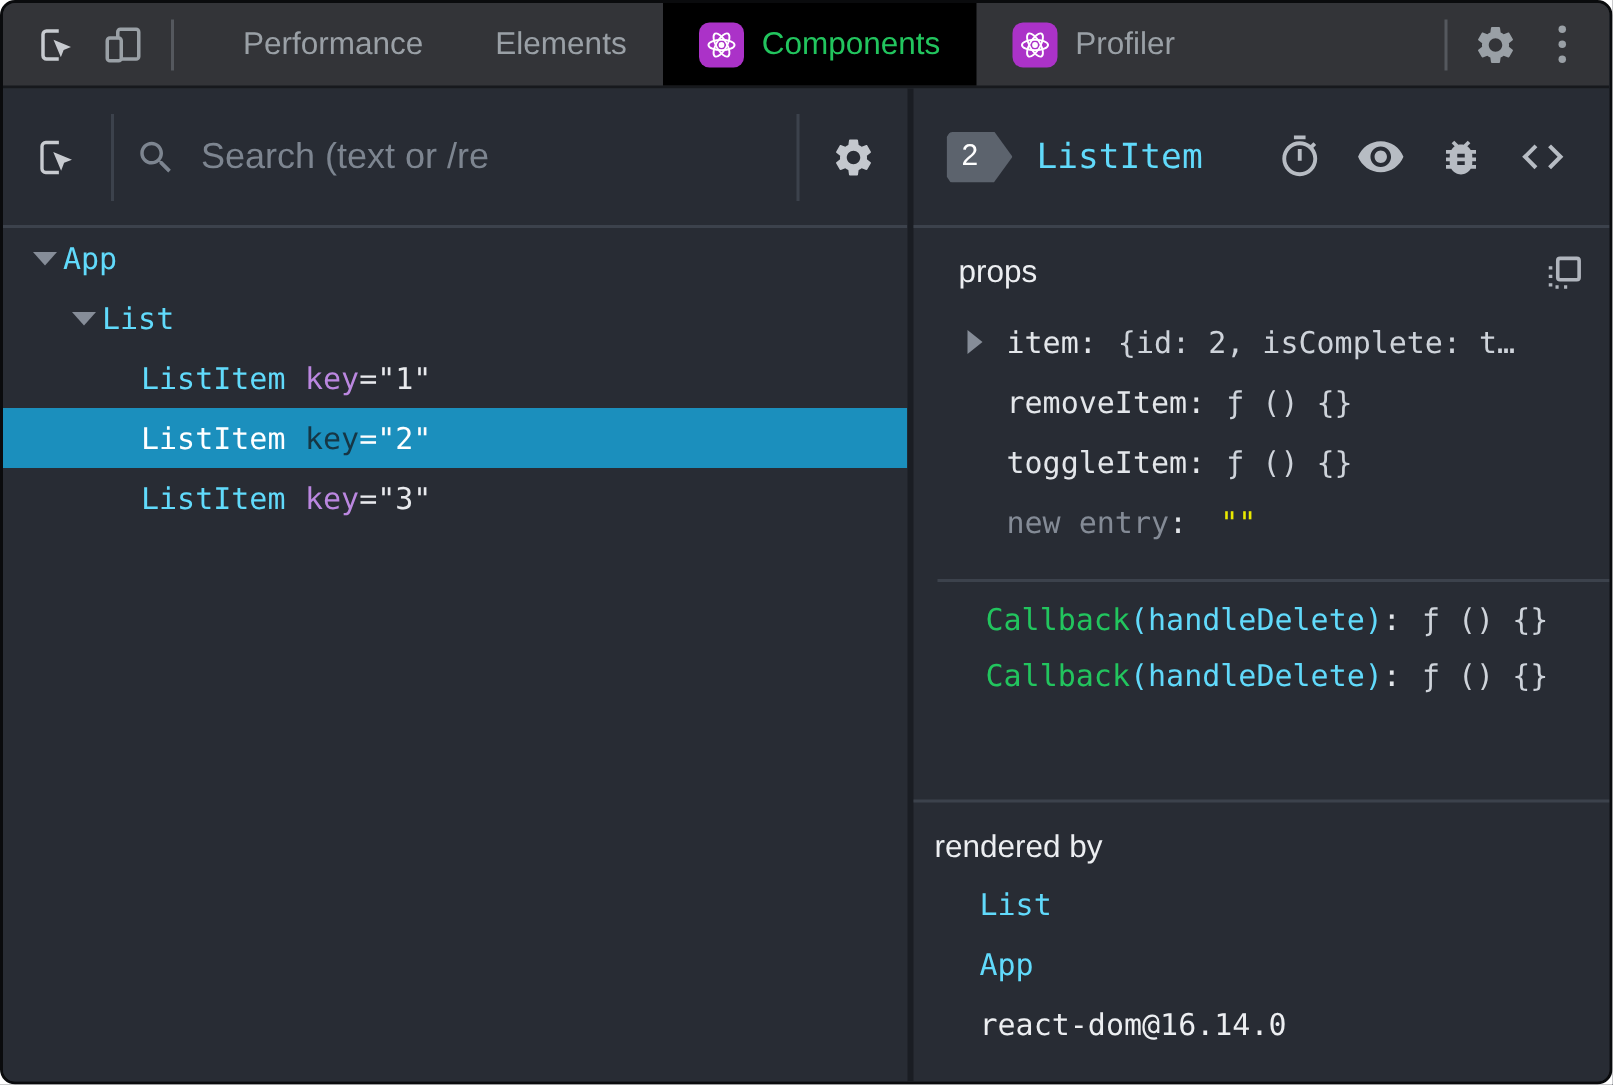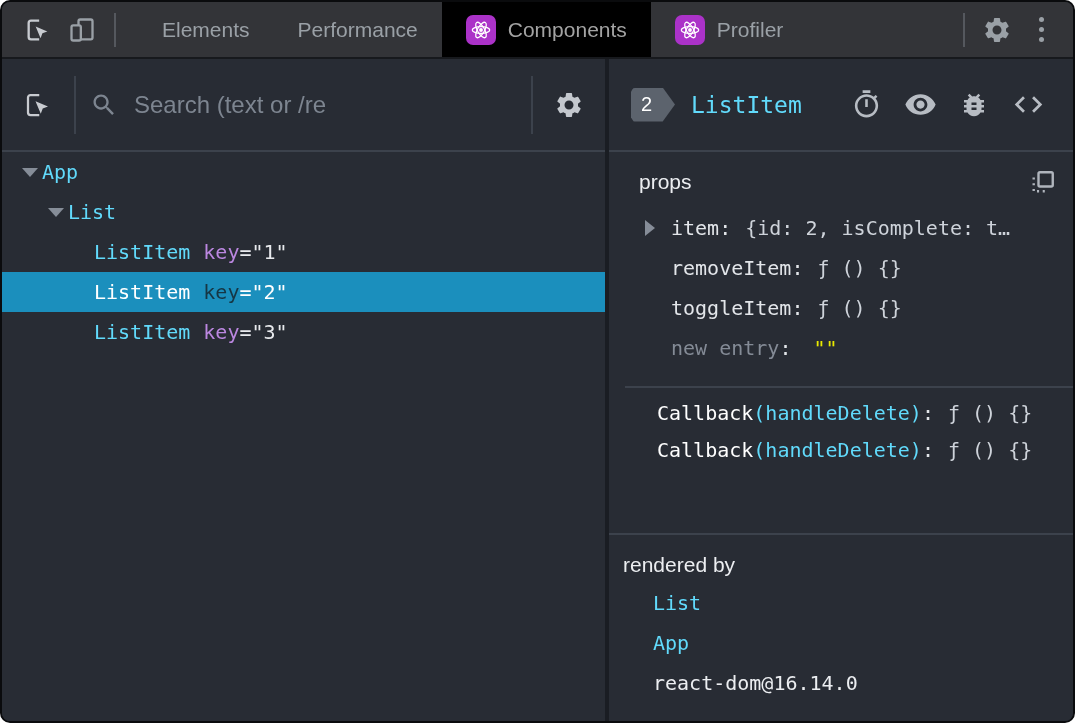--- a/index.html
+++ b/index.html
@@ -27,21 +27,21 @@
     width:44px; height:44px; display:flex; align-items:center; justify-content:center;
     color:#9aa0a6; cursor:pointer;
   }
   .icon-btn.bright { color:#c8cbd0; }
   .topbar .vsep { width:2px; height:34px; background:#55585e; align-self:center; margin:0 10px; }
   .tabs { display:flex; align-items:stretch; margin-left:12px; }
   .tab {
     display:flex; align-items:center; gap:12px;
     padding:0 24px; font-size:21px; color:#9aa0a6; cursor:pointer; white-space:nowrap;
   }
-  .tab.active { background:#000000; color:#a3a3a3; }
+  .tab.active { background:#000000; color:#22c55e; }
   .react-badge {
     width:30px; height:30px; border-radius:7px; background:#ab32c8;
     display:flex; align-items:center; justify-content:center; flex:0 0 30px;
   }
   .topbar-right { margin-left:auto; display:flex; align-items:center; padding-right:10px; }
   .kebab { display:flex; flex-direction:column; gap:5px; align-items:center; }
   .kebab i { width:5px; height:5px; border-radius:50%; background:#9aa0a6; display:block; }
 
   
   .main { flex:1; display:flex; min-height:0;border-radius:16px; }
@@ -116,21 +116,21 @@
     content:""; border-top:8px solid transparent; border-bottom:8px solid transparent;
     border-left:10px solid #868d98; display:block;
   }
   .kv-arrow.blank::before { display:none; }
   .kv-name { color:#e3e6ea; }
   .kv-name.muted { color:#848b96; }
   .kv-colon { color:#e3e6ea; margin-right:14px; }
   .kv-value { color:#ced3da; }
   .kv-value.yellow { color:#e9e900; margin-left:8px; }
   .hook-row { height:37px; display:flex; align-items:center; padding-left:48px; white-space:nowrap; }
-  .hook-prefix { color:#ffffff; }
+  .hook-prefix { color:#22c55e; }
   .hook-paren { color:#61dafb; }
   .rb-row { height:40px; display:flex; align-items:center; padding-left:44px;
             font-family:"DejaVu Sans Mono", monospace; font-size:20px; }
   .rb-link { color:#61dafb; cursor:pointer; }
   .rb-plain { color:#eceef1; }
 
   svg { display:block; }
 </style>
 </head>
 <body>
@@ -149,24 +149,24 @@
         <svg width="28" height="28" viewBox="0 0 24 24" fill="none" stroke="currentColor" stroke-width="2">
           <rect x="9" y="3" width="12" height="17" rx="1.5"></rect>
           <rect x="3" y="8" width="8" height="13" rx="1.5" fill="#333438"></rect>
         </svg>
       </div>
       <div class="vsep"></div>
     </div>
 
     <div class="tabs" id="tabs">
         <div class="tab">
+          <span>Performance</span>
+        </div>
+        <div class="tab">
           <span>Elements</span>
-        </div>
-        <div class="tab">
-          <span>Performance</span>
         </div>
         <div class="tab active">
           <span class="react-badge">
             <svg width="22" height="22" viewBox="0 0 24 24" fill="none" stroke="#ffffff" stroke-width="1.4">
               <circle cx="12" cy="12" r="2.1" fill="#ffffff" stroke="none"></circle>
               <ellipse cx="12" cy="12" rx="9.5" ry="3.8"></ellipse>
               <ellipse cx="12" cy="12" rx="9.5" ry="3.8" transform="rotate(60 12 12)"></ellipse>
               <ellipse cx="12" cy="12" rx="9.5" ry="3.8" transform="rotate(120 12 12)"></ellipse>
             </svg>
           </span>

